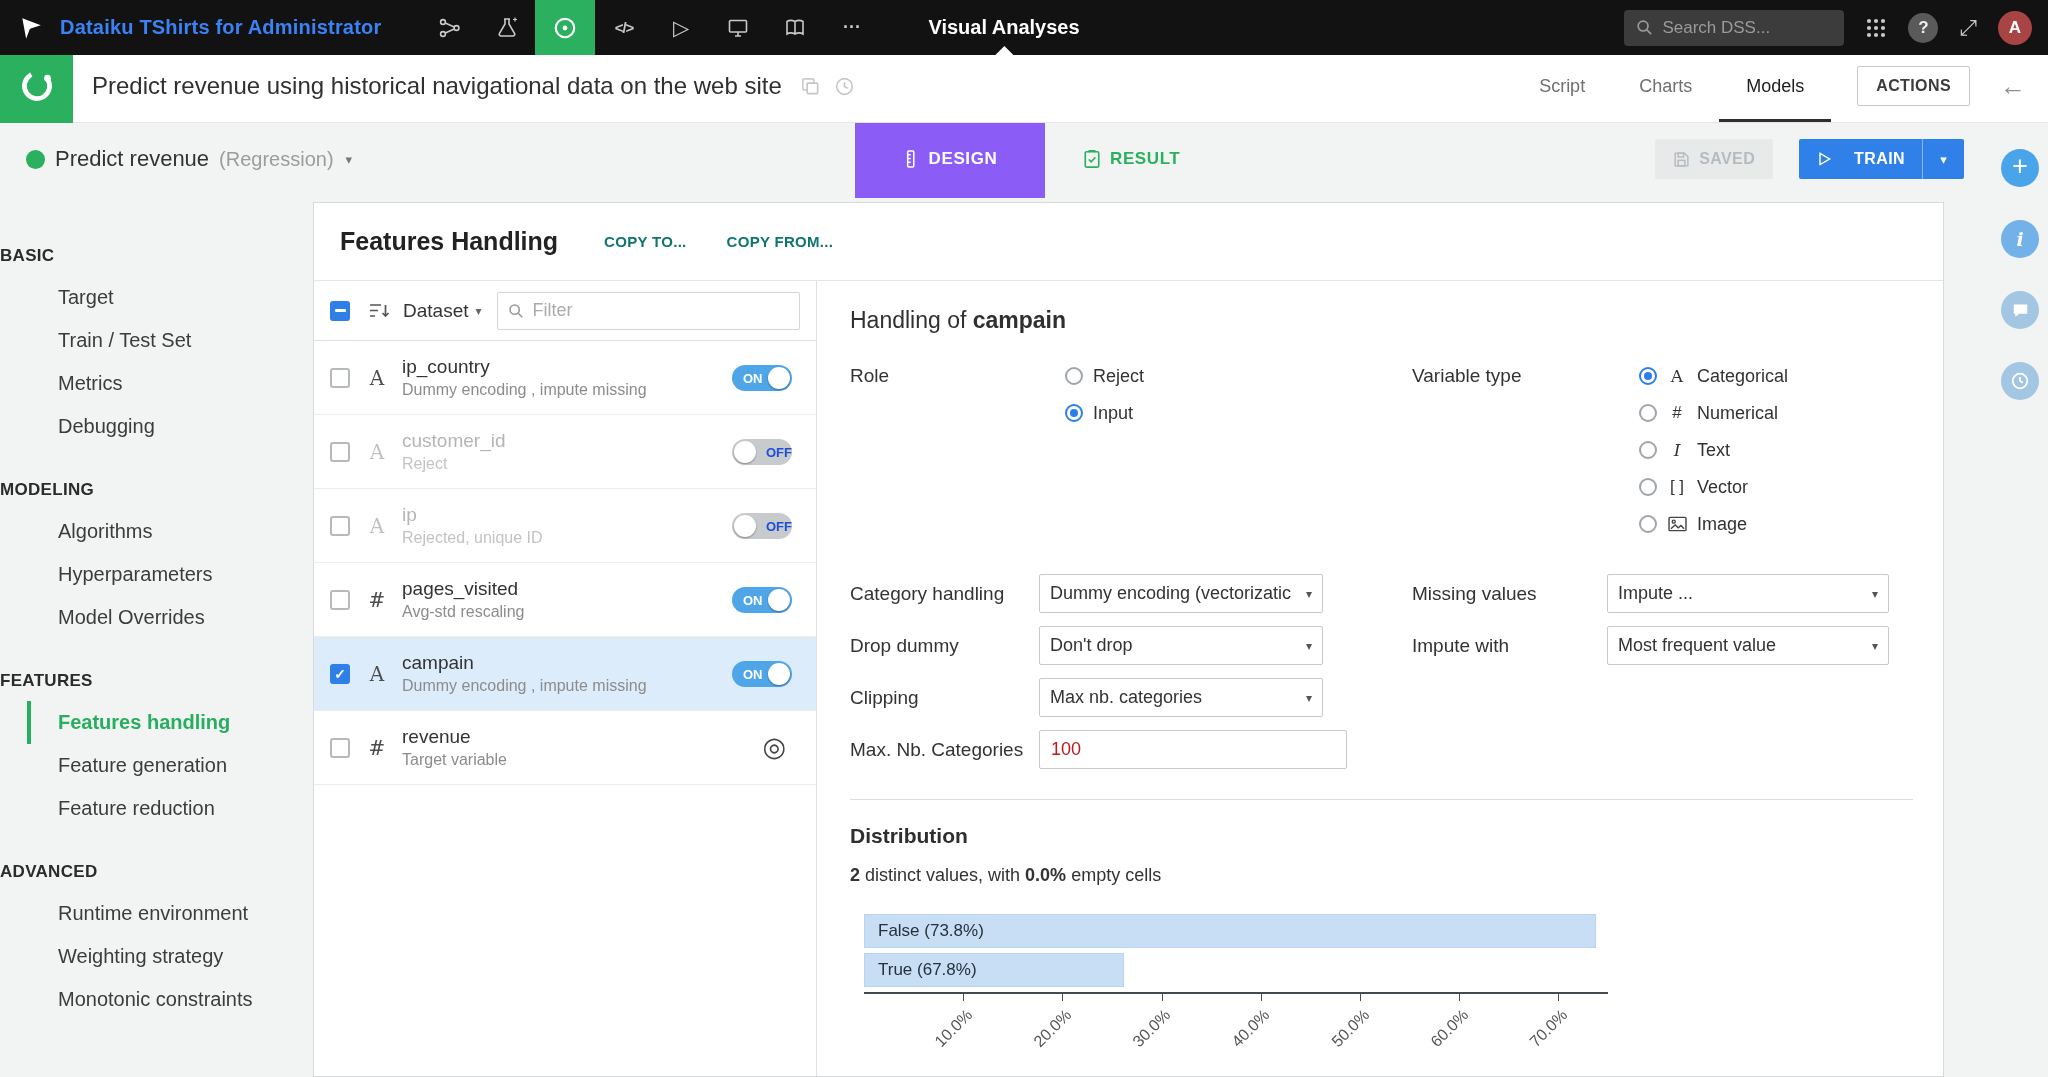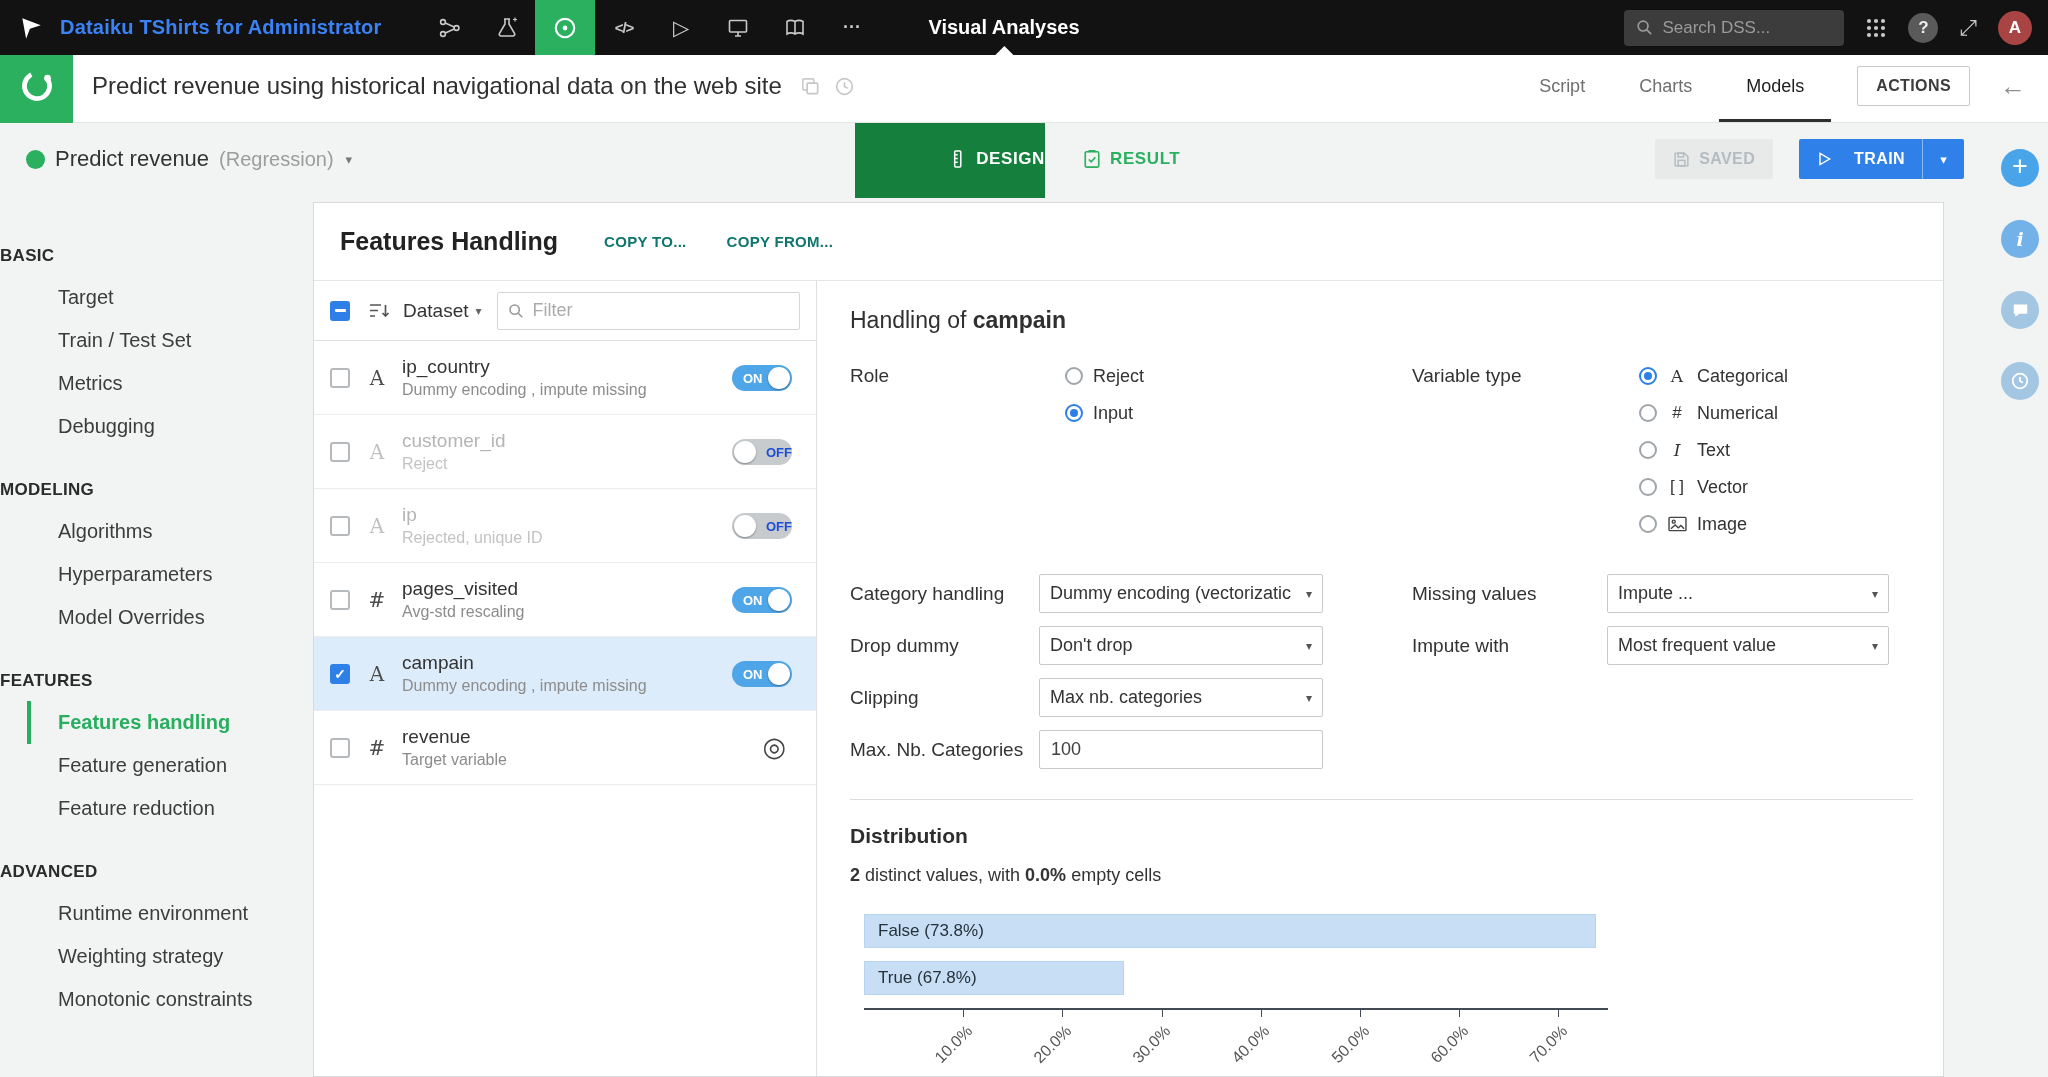--- a/index.html
+++ b/index.html
@@ -42,21 +42,21 @@
   .back-arrow{position:absolute;right:22px;top:50%;transform:translateY(-50%);font-size:26px;color:#8f8f8f;cursor:pointer}
 
   
   .modelbar{position:absolute;top:128px;left:0;width:100%;height:62px;z-index:10}
   .model-select{position:absolute;left:26px;top:0;height:62px;display:flex;align-items:center;gap:10px;cursor:pointer}
   .model-dot{width:19px;height:19px;border-radius:50%;background:#2ab05e;flex:none}
   .model-name{font-size:22px;color:#333}
   .model-type{font-size:20px;color:#9c9c9c}
   .model-caret{font-size:13px;color:#777;margin-left:2px}
   .mode-toggle{position:absolute;left:855px;top:0;height:62px;display:flex;align-items:center}
-  .design-btn{height:78px;width:190px;background:#15803d;border:none;color:#fff;font-family:inherit;font-weight:700;font-size:17px;letter-spacing:.6px;display:flex;align-items:center;justify-content:flex-end;gap:11px;cursor:pointer}
+  .design-btn{height:78px;width:190px;background:#8b5cf6;border:none;color:#fff;font-family:inherit;font-weight:700;font-size:17px;letter-spacing:.6px;display:flex;align-items:center;justify-content:center;gap:11px;cursor:pointer}
   .result-btn{background:transparent;border:none;color:#2ab05e;font-family:inherit;font-weight:700;font-size:17px;letter-spacing:.6px;display:flex;align-items:center;gap:9px;margin-left:38px;cursor:pointer}
   .mb-right{position:absolute;right:84px;top:0;height:62px;display:flex;align-items:center;gap:26px}
   .saved-btn{height:40px;padding:0 18px;background:#e8eaea;border:none;border-radius:2px;color:#b4bbc1;font-family:inherit;font-weight:700;font-size:16px;display:flex;align-items:center;gap:9px;letter-spacing:.4px;cursor:default}
   .train-group{display:flex;height:40px}
   .train-btn{background:#2f80e8;color:#fff;border:none;border-radius:2px 0 0 2px;padding:0 17px;font-family:inherit;font-weight:700;font-size:16px;display:flex;align-items:center;gap:22px;letter-spacing:.4px;cursor:pointer}
   .train-caret{width:42px;background:#2f80e8;border:none;border-left:1px solid rgba(255,255,255,.45);border-radius:0 2px 2px 0;color:#fff;font-size:13px;cursor:pointer}
 
   
   .side-rail{position:absolute;right:9px;top:149px;display:flex;flex-direction:column;gap:33px;align-items:center;z-index:25}
   .rail-btn{width:38px;height:38px;border-radius:50%;display:flex;align-items:center;justify-content:center;color:#fff;cursor:pointer;border:none}
@@ -130,30 +130,30 @@
   .vt-glyph{width:20px;text-align:center;font-family:"DejaVu Serif",serif;font-size:17px;color:#333;flex:none}
   .vt-italic{font-style:italic}
   .vt-sans{font-family:"Liberation Sans",sans-serif}
   .vt-img{display:flex;width:20px;justify-content:center}
 
   .form-grid{display:grid;grid-template-columns:189px 373px 195px 282px;row-gap:13px;margin-top:38px;align-items:center}
   .dss-select{width:284px;height:39px;border:1px solid #c9c9c9;border-radius:2px;background:#fff;display:flex;align-items:center;justify-content:space-between;padding:0 10px;gap:6px;cursor:pointer}
   .dss-select.w2{width:282px}
   .sel-val{font-size:18px;color:#333;white-space:nowrap;overflow:hidden;flex:1}
   .sel-caret{font-size:12px;color:#555;flex:none}
-  .dss-input{width:284px;height:39px;border:1px solid #c9c9c9;border-radius:2px;padding:0 11px;font-size:18px;color:#404040;font-family:inherit;outline:none}
+  .dss-input{width:308px;height:39px;border:1px solid #c9c9c9;border-radius:2px;padding:0 11px;font-size:18px;color:#b91c1c;font-family:inherit;outline:none}
 
   .hr-divider{border-top:1px solid #ddd;margin-top:30px}
   .dist-title{font-size:21px;font-weight:700;color:#2e2e2e;margin-top:24px}
   .dist-summary{font-size:18px;color:#333;margin-top:17px}
   .dist-summary b{font-weight:700}
 
   
   .dist-chart{width:744px;margin:28px 0 0 14px}
-  .dist-bar{height:34px;margin-bottom:13px;border:1px solid #b7d5f1;display:flex;align-items:center}
+  .dist-bar{height:34px;margin-bottom:5px;border:1px solid #b7d5f1;display:flex;align-items:center}
   .dist-bar-label{padding-left:13px;font-size:17px;color:#25323c;white-space:nowrap}
   .dist-axis{position:relative;border-top:2px solid #434c55;height:7px;margin-top:3px}
   .tick-mark{position:absolute;top:0;width:1px;height:7px;background:#434c55}
   .dist-ticks{position:relative;height:72px}
   .tick{position:absolute;top:7px;width:0}
   .tick-label{position:absolute;right:0;top:0;transform-origin:100% 0;transform:rotate(-45deg);font-size:16px;color:#555;white-space:nowrap;display:inline-block}
 </style>
 </head>
 <body>
 

